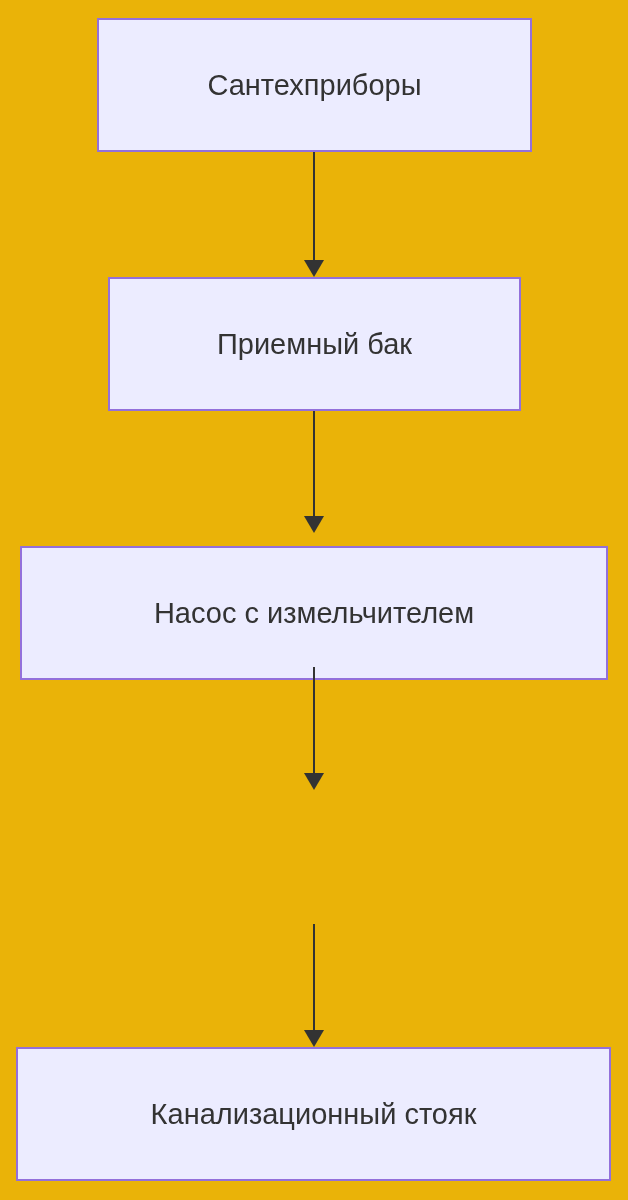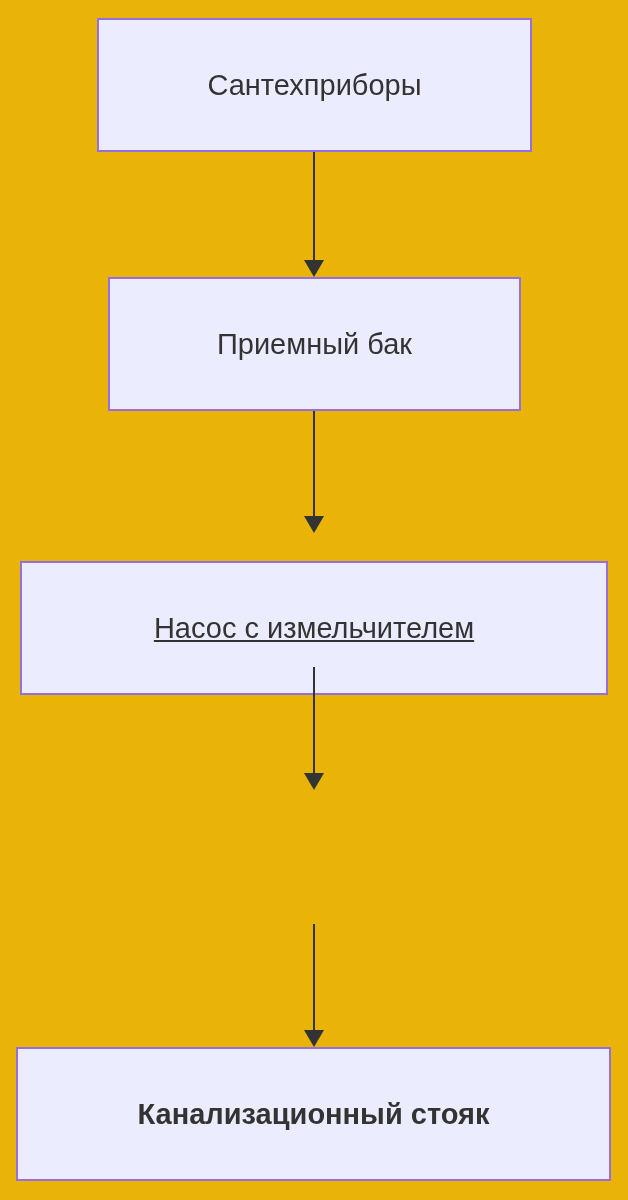--- a/index.html
+++ b/index.html
@@ -25,23 +25,23 @@
     align-items: center;
     justify-content: center;
     color: #333333;
     font-size: 29px;
     line-height: 1.2;
     text-align: center;
     white-space: nowrap;
   }
   .n1 { left: 97px;  top: 18px;   width: 435px; }
   .n2 { left: 108px; top: 277px;  width: 413px; }
-  .n3 { left: 20px;  top: 561px;  width: 588px; text-decoration: underline; }
+  .n3 { left: 20px;  top: 546px;  width: 588px; }
   .n4 { left: 95px;  top: 790px;  width: 438px; }
-  .n5 { left: 16px;  top: 1047px; width: 595px; font-weight: bold; }
+  .n5 { left: 16px;  top: 1047px; width: 595px; }
 
   .edge {
     position: absolute;
     left: 304px;
     width: 21px;
   }
   .e1 { top: 152px; height: 125px; }
   .e2 { top: 411px; height: 122px; }
   .e3 { top: 667px; height: 123px; }
   .e4 { top: 924px; height: 123px; }

